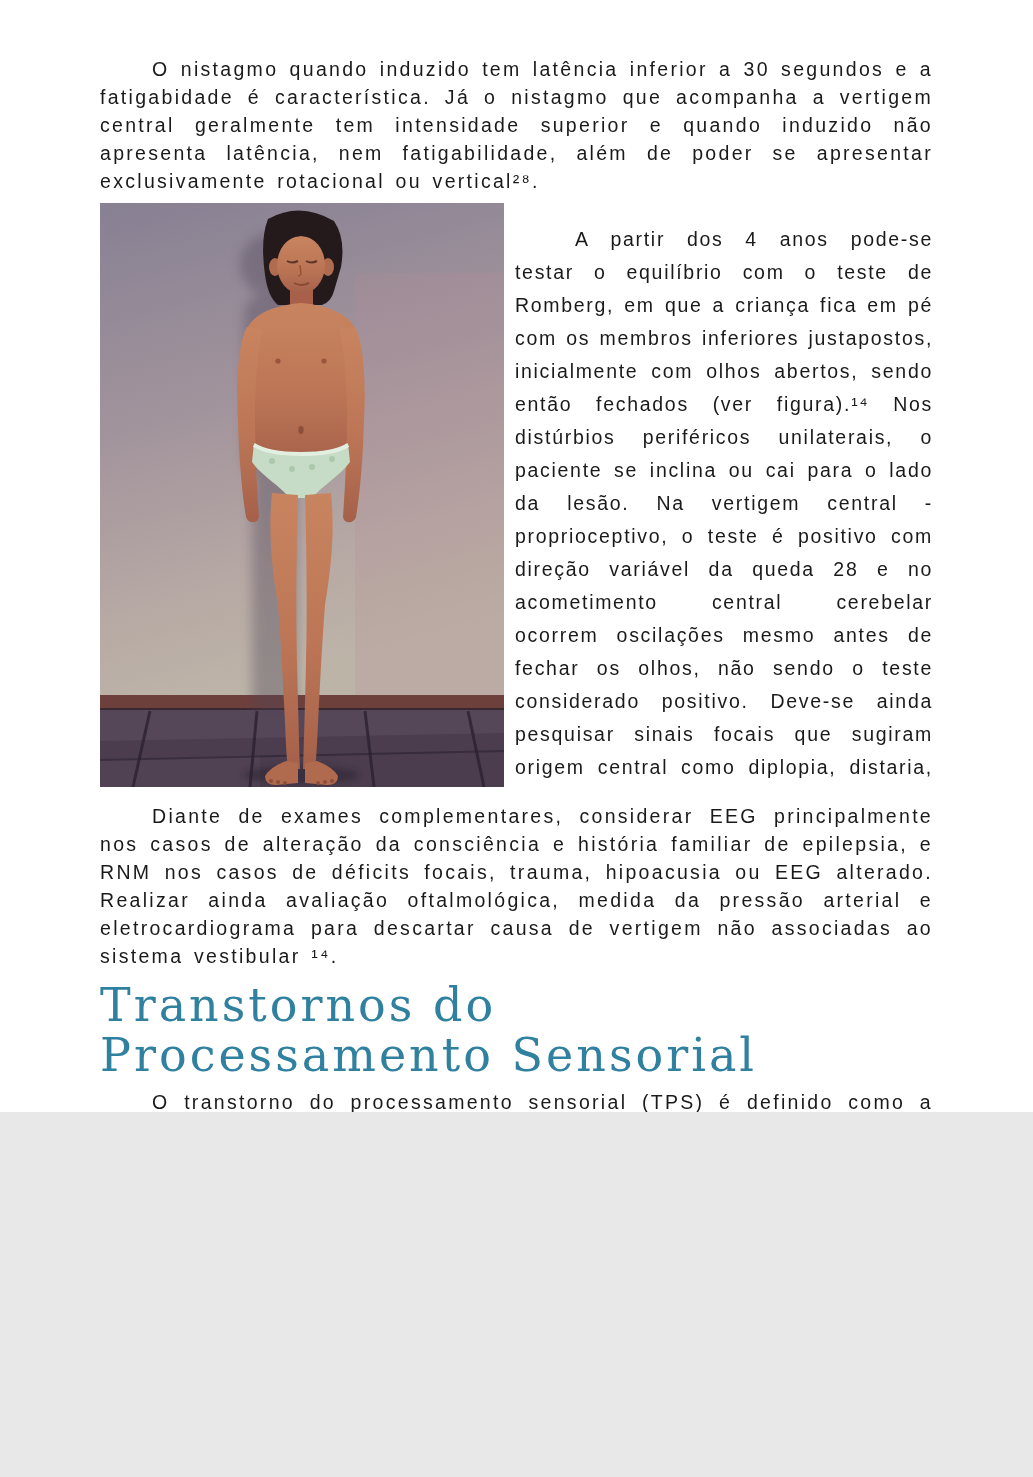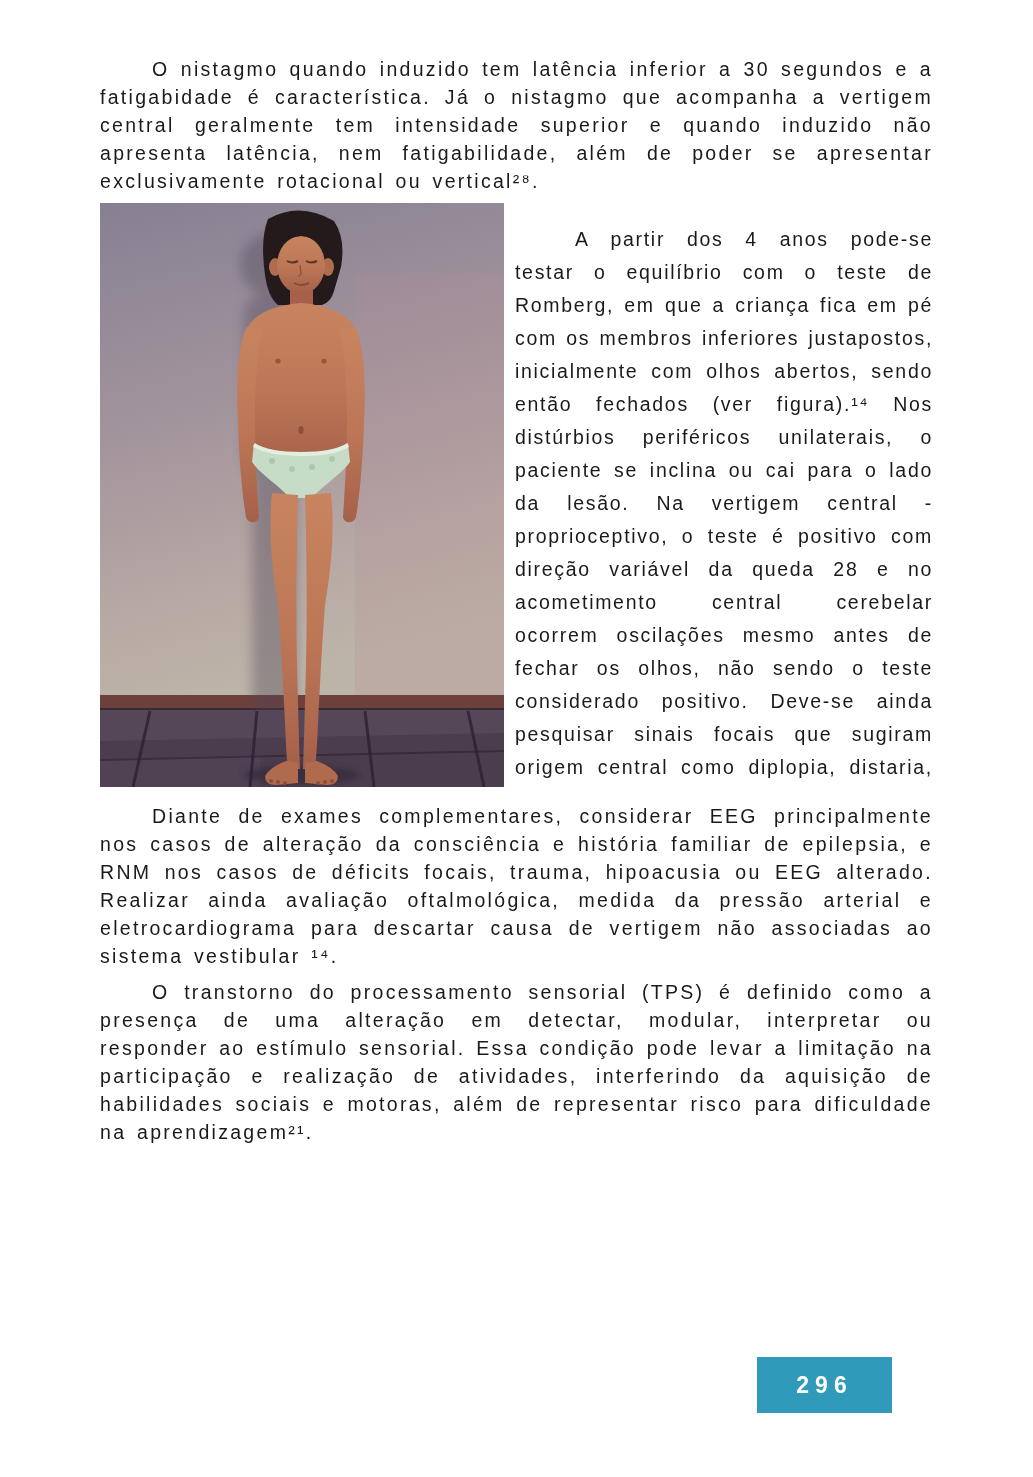--- a/index.html
+++ b/index.html
@@ -1,18 +1,18 @@
 <!DOCTYPE html>
 <html><head>
 <meta charset="utf-8">
 <style>
   html,body{margin:0;padding:0;background:#e8e8e8;}
   .page{
     position:relative;
-    width:1033px;height:1477px;
+    width:1033px;height:1112px;
     margin:0 auto;
     background:#ffffff;
     font-family:"Liberation Sans", sans-serif;
     color:#1a1a1a;
     overflow:hidden;
     box-sizing:border-box;
     padding:55px 100px 0 100px;
   }
   .body-text{
     font-size:19.5px;
@@ -184,20 +184,24 @@
           </g>
         </g>
       </svg>
     </div>
 
     <p class="right-col">A partir dos 4 anos pode-se testar o equilíbrio com o teste de Romberg, em que a criança fica em pé com os membros inferiores justapostos, inicialmente com olhos abertos, sendo então fechados (ver figura).¹⁴ Nos distúrbios periféricos unilaterais, o paciente se inclina ou cai para o lado da lesão. Na vertigem central -proprioceptivo, o teste é positivo com direção variável da queda 28 e no acometimento central cerebelar ocorrem oscilações mesmo antes de fechar os olhos, não sendo o teste considerado positivo. Deve-se ainda pesquisar sinais focais que sugiram origem central como diplopia, distaria, disfagia e alteração de sensibilidade²⁸.</p>
   </div>
 
   <p class="body-text p-exams">Diante de exames complementares, considerar EEG principalmente nos casos de alteração da consciência e história familiar de epilepsia, e RNM nos casos de déficits focais, trauma, hipoacusia ou EEG alterado. Realizar ainda avaliação oftalmológica, medida da pressão arterial e eletrocardiograma para descartar causa de vertigem não associadas ao sistema vestibular ¹⁴.</p>
 
+  <h1 class="section-heading">
+    <span>Transtornos do</span>
+    <span>Processamento Sensorial</span>
+  </h1>
 
 
   <p class="body-text p-tps">O transtorno do processamento sensorial (TPS) é definido como a presença de uma alteração em detectar, modular, interpretar ou responder ao estímulo sensorial. Essa condição pode levar a limitação na participação e realização de atividades, interferindo da aquisição de habilidades sociais e motoras, além de representar risco para dificuldade na aprendizagem²¹.</p>
 
   <div class="page-number-box">
     <span>296</span>
   </div>
 
 </div>
 

